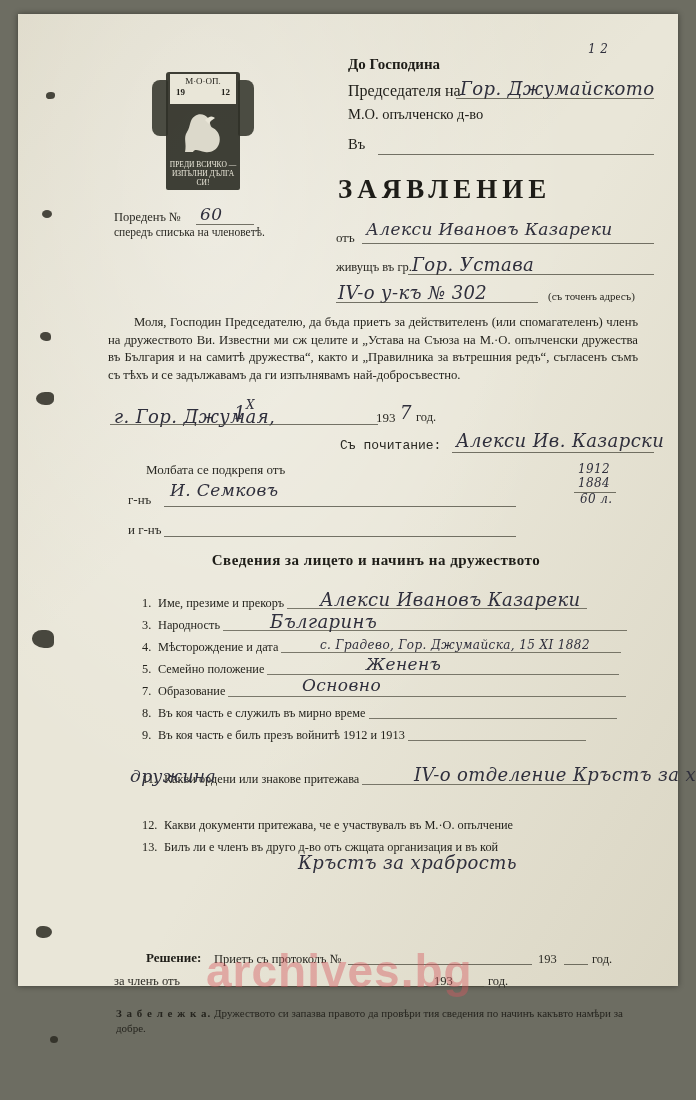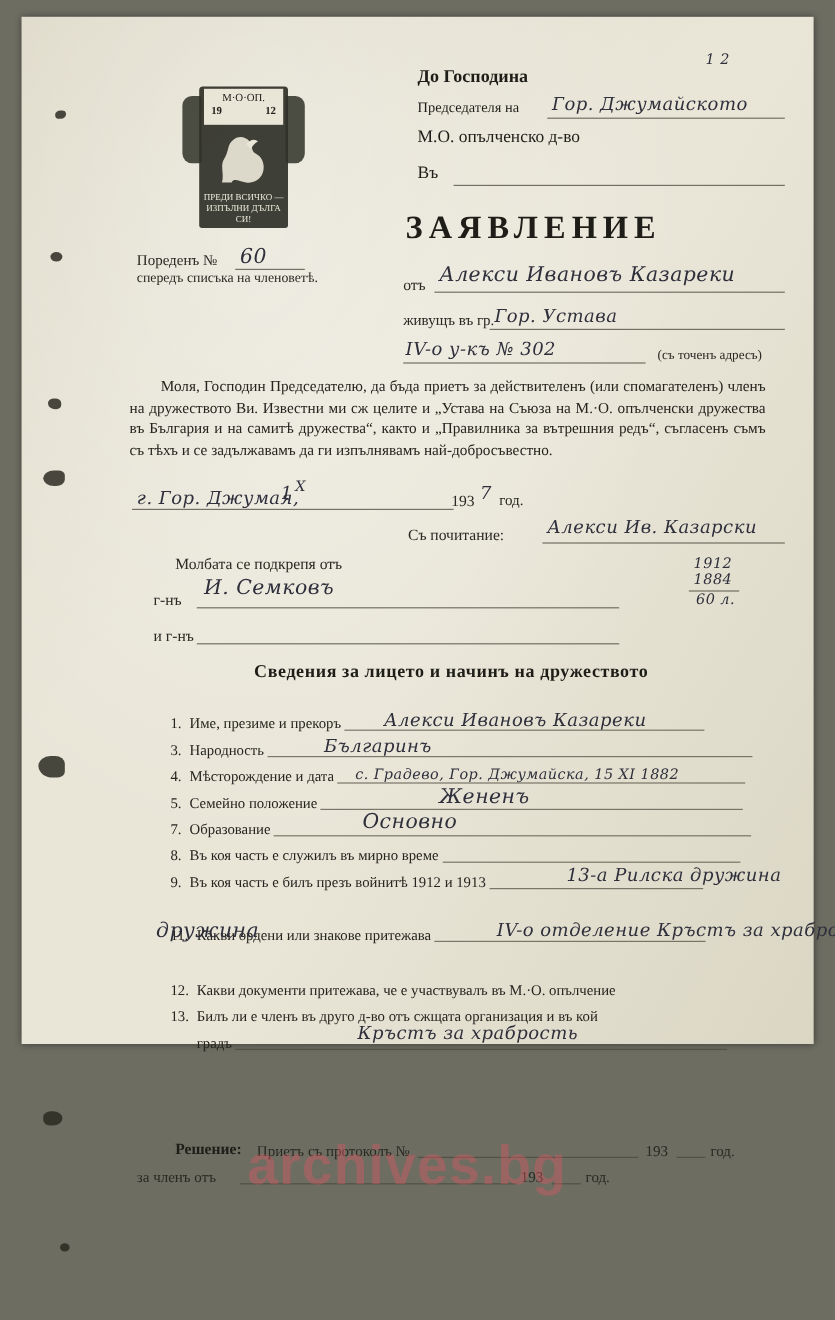--- a/index.html
+++ b/index.html
@@ -18,41 +18,41 @@
     width: 696px;
     height: 1100px;
     background: #6d6d62;
   }
   
   #sheet {
     position: absolute;
     left: 18px;
     top: 14px;
     width: 660px;
-    height: 856px;
+    height: 972px;
     background: #e9e6d8;
     box-shadow: 0 0 6px rgba(0,0,0,.45);
   }
   #sheet:before {
     
     content: "";
     position: absolute;
     inset: 0;
     background:
       radial-gradient(ellipse at 30% 20%, rgba(255,255,255,.35), rgba(255,255,255,0) 55%),
       linear-gradient(135deg, rgba(160,150,115,.18), rgba(255,255,255,0) 40%),
       linear-gradient(300deg, rgba(160,150,115,.20), rgba(255,255,255,0) 45%);
     pointer-events: none;
   }
   
   .hw {
     font-family: "DejaVu Serif", serif;
     font-style: italic;
     color: #2f2f3c;
-    font-size: 15px;
+    font-size: 18px;
     letter-spacing: .4px;
     white-space: nowrap;
   }
   .hw.small { font-size: 12px; }
   .hw.big { font-size: 17px; }
   .abs { position: absolute; }
   .printed {
     font-family: "Liberation Serif", serif;
     color: #2a2923;
     font-size: 12.5px;
@@ -251,21 +251,21 @@
         <div>ИЗПЪЛНИ ДЪЛГА СИ!</div>
       </div>
     </div>
 
     <div class="abs printed" style="left:96px; top:196px;">Пореденъ №</div>
     <div class="abs hw big" style="left:182px; top:190px;">60</div>
     <div class="abs rule" style="left:178px; top:210px; width:58px;"></div>
     <div class="abs printed" style="left:96px; top:212px; font-size:11.5px;">спередъ списъка на членоветѣ.</div>
 
     <div class="abs" style="left:330px; top:42px; font-size:15px; font-weight:bold; color:#1e1d18;">До Господина</div>
-    <div class="abs" style="left:330px; top:68px; font-size:12px; color:#1e1d18;">Председателя на</div>
+    <div class="abs" style="left:330px; top:68px; font-size:16px; color:#1e1d18;">Председателя на</div>
     <div class="abs hw" style="left:442px; top:64px;">Гор. Джумайското</div>
     <div class="abs rule" style="left:438px; top:84px; width:198px;"></div>
     <div class="abs" style="left:330px; top:92px; font-size:14.5px; color:#1e1d18;">М.О. опълченско д-во</div>
     <div class="abs" style="left:330px; top:122px; font-size:14.5px; color:#1e1d18;">Въ</div>
     <div class="abs rule" style="left:360px; top:140px; width:276px;"></div>
 
     <h1 class="title">ЗАЯВЛЕНИЕ</h1>
 
     <div class="abs printed" style="left:318px; top:216px; font-size:13px;">отъ</div>
     <div class="abs hw big" style="left:348px; top:205px;">Алекси Ивановъ Казареки</div>
@@ -282,21 +282,21 @@
     <div class="para" style="text-indent:26px;">Моля, Господин Председателю, да бъда приетъ за действителенъ (или спомагателенъ) членъ на дружеството Ви. Известни ми сж целите и „Устава на Съюза на М.·О. опълченски дружества въ България и на самитѣ дружества“, както и „Правилника за вътрешния редъ“, съгласенъ съмъ съ тѣхъ и се задължавамъ да ги изпълнявамъ най-добросъвестно.</div>
 
     <div class="abs hw" style="left:96px; top:392px;">г. Гор. Джумая,</div>
     <div class="abs hw" style="left:216px; top:388px;">1</div>
     <div class="abs hw small" style="left:228px; top:384px;">X</div>
     <div class="abs printed" style="left:358px; top:396px; font-size:13px;">193</div>
     <div class="abs hw" style="left:382px; top:388px;">7</div>
     <div class="abs printed" style="left:398px; top:396px; font-size:12.5px;">год.</div>
     <div class="abs rule" style="left:92px; top:410px; width:268px;"></div>
 
-    <div class="abs printed" style="left:322px; top:424px; font-size:13px;">Съ почитание:</div>
+    <div class="abs printed" style="left:322px; top:424px; font-size:13px;font-family:Liberation Mono, monospace;">Съ почитание:</div>
     <div class="abs hw" style="left:438px; top:416px;">Алекси Ив. Казарски</div>
     <div class="abs rule" style="left:434px; top:438px; width:202px;"></div>
 
     <div class="abs hw small" style="left:560px; top:448px;">1912</div>
     <div class="abs hw small" style="left:560px; top:462px;">1884</div>
     <div class="abs rule" style="left:556px; top:478px; width:42px;"></div>
     <div class="abs hw small" style="left:562px; top:478px;">60 л.</div>
 
     <div class="abs printed" style="left:128px; top:448px; font-size:13px;">Молбата се подкрепя отъ</div>
     <div class="abs printed" style="left:110px; top:478px; font-size:13px;">г-нъ</div>
@@ -315,79 +315,78 @@
         <span class="abs hw" style="left:178px; top:-3px;">Алекси Ивановъ Казареки</span>
       </li>
       <li>
         <span class="num">3.</span><span>Народность</span>
         <span class="fieldline" style="width:404px;"></span>
         <span class="abs hw" style="left:128px; top:-3px;">Българинъ</span>
       </li>
       <li>
         <span class="num">4.</span><span>Мѣсторождение и дата</span>
         <span class="fieldline" style="width:340px;"></span>
-        <span class="abs hw small" style="left:154px; top:-2px;">с. Градево, Гор. Джумайска, 15 XI 1882</span>
+        <span class="abs hw small" style="left:178px; top:-2px;">с. Градево, Гор. Джумайска, 15 XI 1882</span>
       </li>
       <li>
         <span class="num">5.</span><span>Семейно положение</span>
         <span class="fieldline" style="width:352px;"></span>
         <span class="abs hw big" style="left:224px; top:-5px;">Жененъ</span>
       </li>
       <li>
         <span class="num">7.</span><span>Образование</span>
         <span class="fieldline" style="width:398px;"></span>
         <span class="abs hw big" style="left:160px; top:-6px;">Основно</span>
       </li>
       <li>
         <span class="num">8.</span><span>Въ коя часть е служилъ въ мирно време</span>
         <span class="fieldline" style="width:248px;"></span>
         <span class="abs hw" style="left:280px; top:-3px;"></span>
       </li>
       <li>
         <span class="num">9.</span><span>Въ коя часть е билъ презъ войнитѣ 1912 и 1913</span>
         <span class="fieldline" style="width:178px;"></span>
-        <span class="abs hw" style="left:330px; top:-6px;">13-а Рилска дружина</span>
       </li>
       <li style="height:22px;">
         <span class="abs hw" style="left:16px; top:-4px;"></span>
       </li>
       <li>
         <span class="num" style="width:22px;">11.</span><span>Какви ордени или знакове притежава</span>
         <span class="fieldline" style="width:226px;"></span>
         <span class="abs hw" style="left:272px; top:-4px;">IV-о отделение Кръстъ за храброст</span>
       </li>
       <li style="height:24px;">
         <span class="abs hw" style="left:168px; top:-6px;"></span>
       </li>
       <li>
         <span class="num" style="width:22px;">12.</span><span>Какви документи притежава, че е участвувалъ въ М.·О. опълчение</span>
       </li>
       <li>
         <span class="num" style="width:22px;">13.</span><span>Билъ ли е членъ въ друго д-во отъ сжщата организация и въ кой</span>
-      </li>
-      <li>
-        <span style="display:inline-block; width:22px;"></span><span>градъ</span>
-        <span class="fieldline" style="width:410px;"></span>
       </li>
     </ol>
 
     <div class="abs hw big" style="left:112px; top:752px;">дружина</div>
 
     <div class="abs hw" style="left:280px; top:838px;">Кръстъ за храбрость</div>
 
     <div class="abs" style="left:128px; top:936px; font-size:13px; font-weight:bold; color:#1e1d18;">Решение:</div>
     <div class="abs printed" style="left:196px; top:938px; font-size:12.5px;">Приетъ съ протоколъ №</div>
     <div class="abs rule" style="left:330px; top:950px; width:184px;"></div>
     <div class="abs printed" style="left:520px; top:938px; font-size:12.5px;">193</div>
     <div class="abs rule" style="left:546px; top:950px; width:24px;"></div>
     <div class="abs printed" style="left:574px; top:938px; font-size:12.5px;">год.</div>
 
     <div class="abs printed" style="left:96px; top:960px; font-size:12.5px;">за членъ отъ</div>
     <div class="abs rule" style="left:182px; top:972px; width:230px;"></div>
     <div class="abs printed" style="left:416px; top:960px; font-size:12.5px;">193</div>
     <div class="abs rule" style="left:442px; top:972px; width:24px;"></div>
     <div class="abs printed" style="left:470px; top:960px; font-size:12.5px;">год.</div>
 
+    <div class="note" style="left:98px; top:992px;">
+      <span style="letter-spacing:1px; font-weight:bold;">З а б е л е ж к а.</span>
+      <span>Дружеството си запазва правото да провѣри тия сведения по начинъ какъвто намѣри за добре.</span>
+    </div>
 
     <div id="watermark">archives.bg</div>
 
   </div>
 </div>
 
 </body></html>

